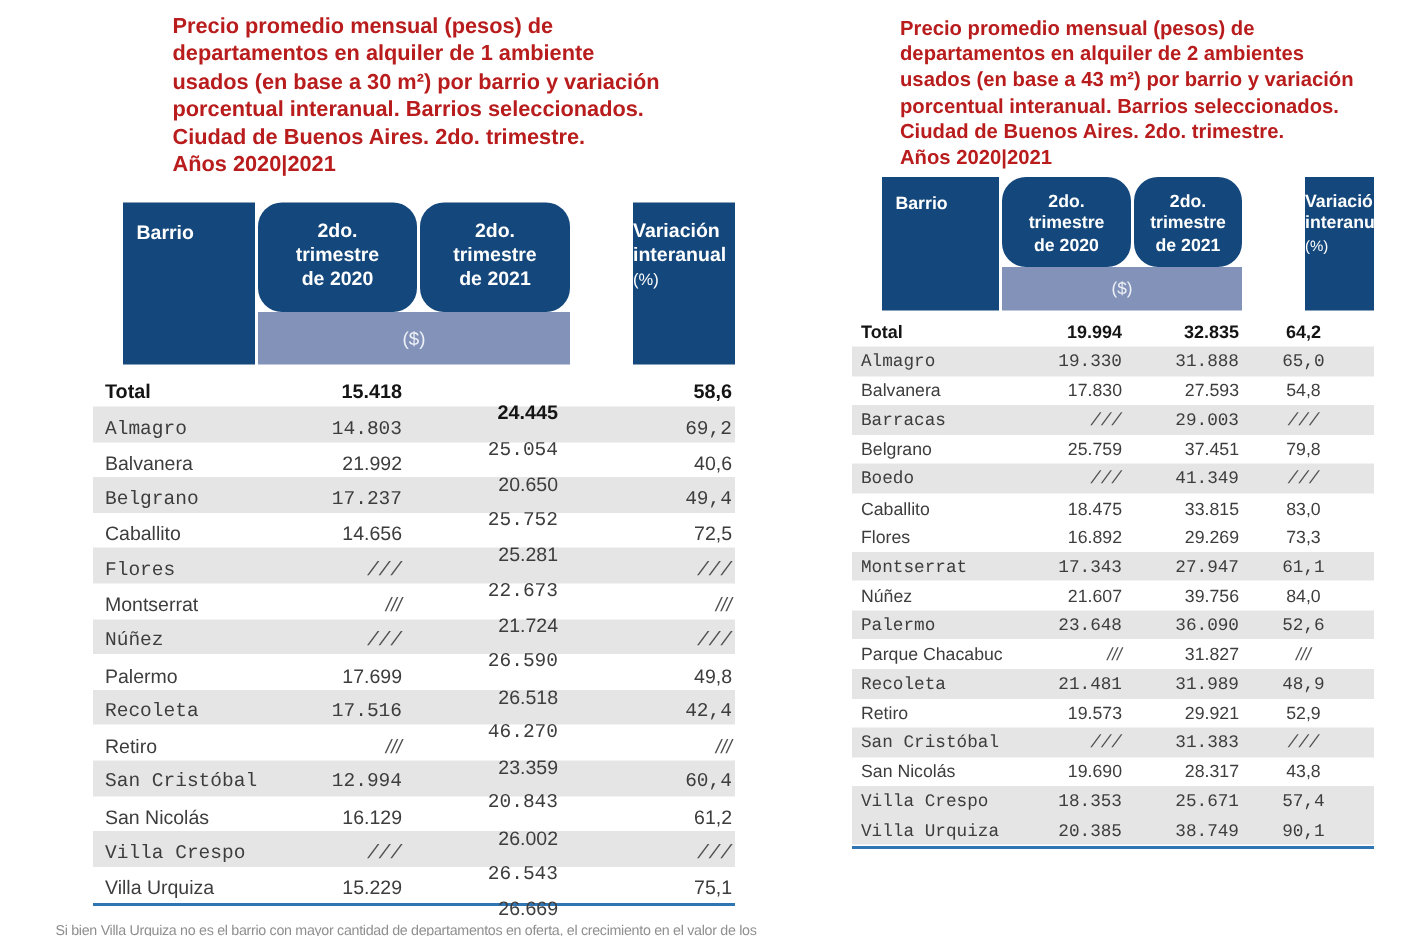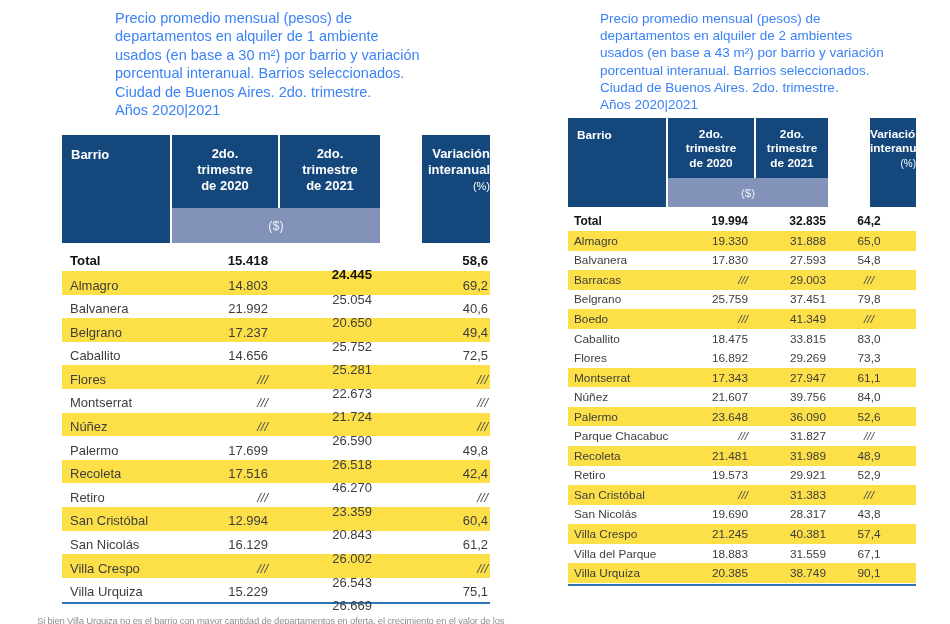--- a/index.html
+++ b/index.html
@@ -1,39 +1,39 @@
 <!DOCTYPE html>
 <html><head>
 <meta charset="utf-8">
 <style>
   * { margin:0; padding:0; box-sizing:border-box; }
   html,body { width:950px; height:624px; overflow:hidden; background:#ffffff;
     font-family:"Liberation Sans","DejaVu Sans",sans-serif; position:relative; }
 
-  .title { position:absolute; color:#3b82f6; font-weight:400; white-space:pre-line; }
+  .title { position:absolute; color:#b91c1c; font-weight:700; white-space:pre-line; }
   .title-left  { left:115px; top:9px;  width:380px; font-size:14.5px; line-height:18.4px; }
   .title-right { left:600px; top:10px; width:340px; font-size:13.5px; line-height:17.2px; }
 
   .stat-table { position:absolute; }
   .t-left  { left:62px;  top:135px; width:428px; }
   .t-right { left:568px; top:118px; width:348px; }
 
   .thead { position:relative; display:grid; column-gap:2px; background:#fff; }
   .t-left  .thead { grid-template-columns:108px 106px 100px 108px; height:108px; }
   .t-right .thead { grid-template-columns:98px 86px 72px 86px;     height:89px;  }
 
   .h-cell { background:#14477b; color:#fff; font-weight:700; }
   .t-left  .h-cell { font-size:13px;   line-height:16px;   }
   .t-right .h-cell { font-size:11.8px; line-height:14.4px; }
-  .h-barrio { padding:12px 0 0 9px; height:100%; }
+  .h-barrio { padding:12px 0 0 9px; height:100%;margin-left:20px; }
   .t-right .h-barrio { padding-top:10px; }
-  .h-mid { text-align:center; white-space:pre-line; }
+  .h-mid { text-align:center; white-space:pre-line;border-radius:16px; }
   .t-left  .h-mid { height:73px; padding-top:11px; }
   .t-right .h-mid { height:60px; padding-top:9px;  }
-  .h-var { text-align:right; height:100%;margin-left:40px; }
+  .h-var { text-align:left; height:100%;margin-left:40px; }
   .t-left  .h-var { padding-top:11px; }
   .t-right .h-var { padding-top:9px;  }
   .h-var .unit { font-weight:400; }
   .t-left  .h-var .unit { font-size:11px; }
   .t-right .h-var .unit { font-size:10px; }
 
   .band { position:absolute; background:#8292b8; color:#eef1f7; display:flex;
     align-items:center; justify-content:center; }
   .t-left  .band { left:110px; top:73px; width:208px; height:35px; font-size:12.5px; }
   .t-right .band { left:100px; top:60px; width:160px; height:29px; font-size:11.5px; }
@@ -41,21 +41,21 @@
   .total-row, .trow { display:grid; align-items:center; color:#3d3d3d; }
   .t-left  .total-row, .t-left  .trow { grid-template-columns:110px 106px 102px 110px; }
   .t-right .total-row, .t-right .trow { grid-template-columns:100px 86px 74px 88px; }
 
   .t-left  .total-row { height:25px; margin-top:3px; font-size:13.2px; }
   .t-right .total-row { height:20px; margin-top:4px; font-size:12px; }
   .total-row { font-weight:700; color:#141414; }
 
   .t-left  .trow { height:23.6px;  font-size:13px; }
   .t-right .trow { height:19.55px; font-size:11.8px; }
-  .trow.striped { background:#fde047; }
+  .trow.striped { background:#e5e5e5;font-family:Liberation Mono, monospace; }
 
   .cell { overflow:hidden; white-space:nowrap; }
   .c0 { padding-left:8px; text-align:left; }
   .t-right .c0 { padding-left:6px; }
   .c1,.c2,.c3 { text-align:right; }
   .t-left  .c1 { padding-right:10px; } .t-left  .c2 { padding-right:8px;margin-top:28px; } .t-left  .c3 { padding-right:2px; }
   .t-right .c1 { padding-right:6px;  } .t-right .c2 { padding-right:2px; } .t-right .c3 { padding-right:6px;text-align:center; }
   .cell.slash { font-style:italic; color:#4f4f4f; }
 
   .endline { height:2px; background:#2f74b3; margin-top:1px; }
@@ -296,29 +296,23 @@
         <div class="cell c3 slash">///</div>
       </div>
       <div class="trow">
         <div class="cell c0">San Nicolás</div>
         <div class="cell c1">19.690</div>
         <div class="cell c2">28.317</div>
         <div class="cell c3">43,8</div>
       </div>
       <div class="trow striped">
         <div class="cell c0">Villa Crespo</div>
-        <div class="cell c1">21.245</div>
-        <div class="cell c2">40.381</div>
+        <div class="cell c1">18.353</div>
+        <div class="cell c2">25.671</div>
         <div class="cell c3">57,4</div>
-      </div>
-      <div class="trow">
-        <div class="cell c0">Villa del Parque</div>
-        <div class="cell c1">18.883</div>
-        <div class="cell c2">31.559</div>
-        <div class="cell c3">67,1</div>
       </div>
       <div class="trow striped">
         <div class="cell c0">Villa Urquiza</div>
         <div class="cell c1">20.385</div>
         <div class="cell c2">38.749</div>
         <div class="cell c3">90,1</div>
       </div>
     </div>
   <div class="endline"></div>
 </div>

